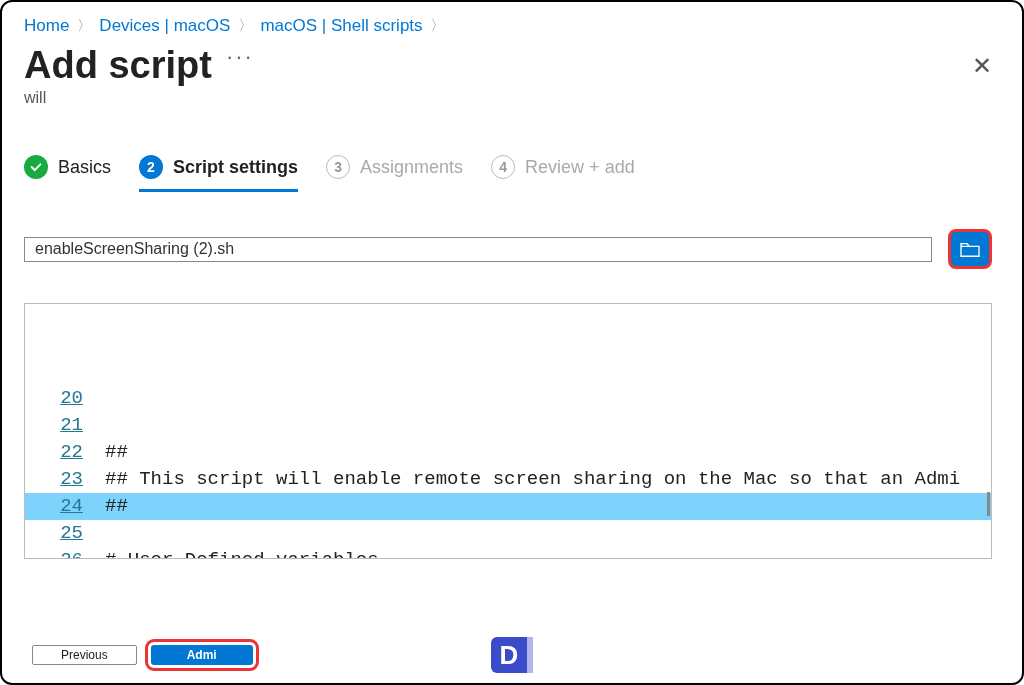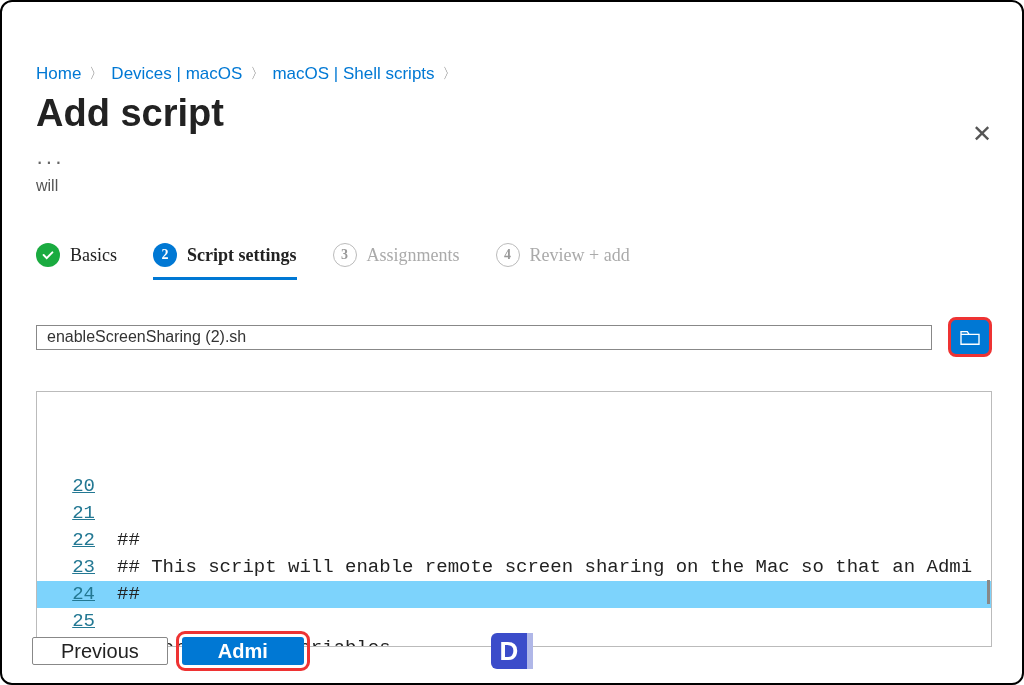--- a/index.html
+++ b/index.html
@@ -6,49 +6,48 @@
   body {
     font-family: "Segoe UI", -apple-system, BlinkMacSystemFont, sans-serif;
     background: #fff;
     width: 1024px;
     height: 685px;
     overflow: hidden;
     position: relative;
     border: 2px solid #000;
     border-radius: 12px;
   }
-  .inner { padding: 14px 30px 0 34px; margin-top: 48px; }
+  .inner { padding: 14px 30px 0 22px; }
   .breadcrumb {
     display: flex;
     align-items: center;
     gap: 8px;
     font-size: 17px;
     color: #0078d4;
     margin-bottom: 8px;
   }
   .breadcrumb a { color: #0078d4; text-decoration: none; }
   .breadcrumb .chev { color: #888; font-size: 14px; }
   .header-row {
     display: flex;
     align-items: center;
     justify-content: space-between;
     margin-top: 4px;
   }
-  .title-wrap { display: flex; align-items: flex-start; gap: 14px; flex-direction: column; }
+  .title-wrap { display: flex; align-items: flex-start; gap: 14px; }
   .page-title { font-size: 38px; font-weight: 600; color: #222; }
   .more-dots { color: #666; font-size: 22px; letter-spacing: 2px; cursor: pointer; }
   .close-x { font-size: 24px; color: #555; cursor: pointer; font-weight: 300; }
   .subtitle { font-size: 16px; color: #555; margin-top: 2px; }
   .tabs {
     display: flex;
     align-items: center;
-    gap: 36px;
+    gap: 28px;
     margin-top: 48px;
     border-bottom: 1px solid transparent;
-    font-family: Liberation Serif, serif;
   }
   .tab {
     display: flex;
     align-items: center;
     gap: 10px;
     font-size: 18px;
     padding-bottom: 10px;
     color: #999;
     cursor: pointer;
     border-bottom: 3px solid transparent;
@@ -115,21 +114,21 @@
   .code-text { color: #222; }
   .vscroll-thumb {
     position: absolute; right: 1px; top: 188px;
     width: 3px; height: 24px; background: #888;
   }
   .footer {
     position: absolute; bottom: 18px; left: 30px; right: 30px;
     display: flex; align-items: center; gap: 14px;
   }
   .btn {
-    height: 28px; padding: 0 28px; font-size: 20px;
+    height: 20px; padding: 0 28px; font-size: 12px;
     display: flex; align-items: center; justify-content: center;
     cursor: pointer; border-radius: 2px;
   }
   .btn-prev { background: #fff; border: 1px solid #888; color: #222; }
   .btn-next {
     background: #0078d4; color: #fff; font-weight: 600; border: none;
     outline: 3px solid #e33; outline-offset: 3px; border-radius: 3px;
     padding: 0 36px;
   }
   .brand-logo {

